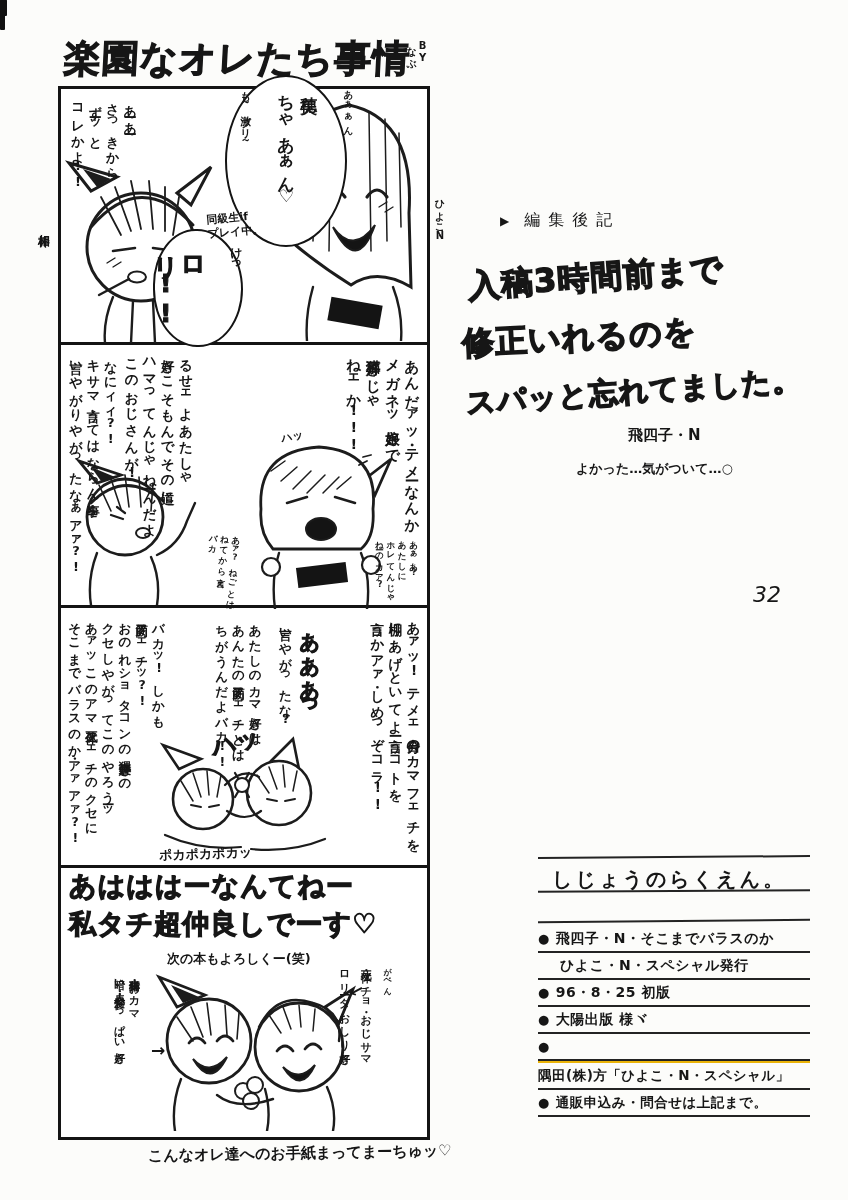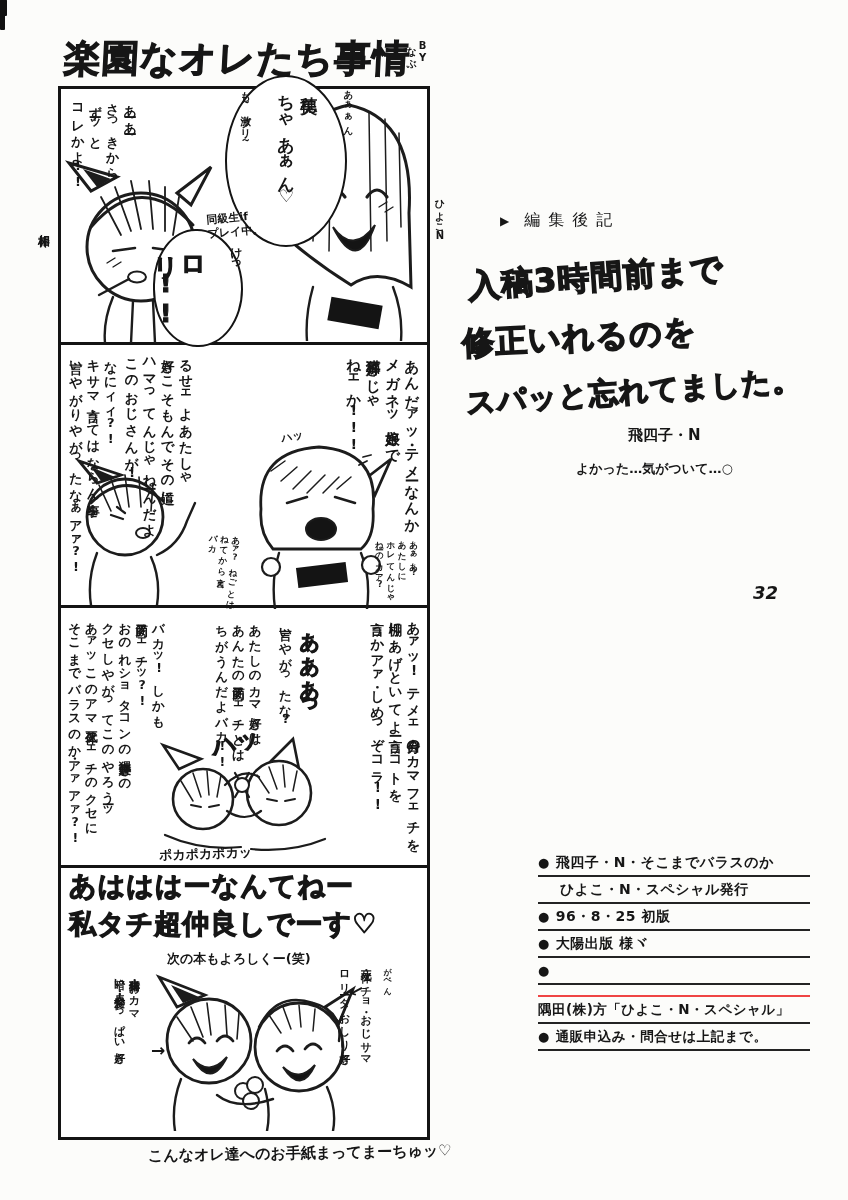--- a/index.html
+++ b/index.html
@@ -239,43 +239,49 @@
   <div class="abs" style="left:500px;top:210px;font-weight:normal">
     <span style="font-size:12px;margin-right:10px">▶</span>
     <span style="font-size:16px;letter-spacing:8px">編集後記</span>
   </div>
   <div class="abs bigline" style="left:468px;top:256px;transform:rotate(-4deg)">入稿3時間前まで</div>
   <div class="abs bigline" style="left:462px;top:316px;transform:rotate(-3deg)">修正いれるのを</div>
   <div class="abs bigline" style="left:466px;top:372px;font-size:29px;transform:rotate(-4deg)">スパッと忘れてました。</div>
   <div class="abs h" style="left:628px;top:426px;font-size:15px">飛四子・N</div>
   <div class="abs h" style="left:576px;top:460px;font-size:13px">よかった…気がついて…○</div>
 
-  <div class="abs" style="left:753px;top:582px;font-size:18px;font-weight:bold;font-style:italic">32</div>
+  <div class="abs" style="left:753px;top:582px;font-size:22px;font-weight:normal;font-style:italic">32</div>
 
   <div class="abs" style="left:538px;top:850px;width:272px">
+    <div style="position:relative;height:76px">
+      <div class="rule" style="top:6px;transform:rotate(-0.4deg)"></div>
+      <div class="rule" style="top:40px;transform:rotate(-0.3deg)"></div>
+      <div class="rule" style="top:70px;transform:rotate(-0.5deg)"></div>
+      <div class="abs" style="left:14px;top:16px;font-size:20px;font-weight:bold;letter-spacing:3px;background:transparent">しじょうのらくえん。</div>
+    </div>
     <div class="colrow">
       <span class="bullet">●</span>
       <span>飛四子・N・そこまでバラスのか</span>
     </div>
     <div class="colrow" style="padding-left:22px">
       <span>ひよこ・N・スペシャル発行</span>
     </div>
     <div class="colrow">
       <span class="bullet">●</span>
       <span>96・8・25 初版</span>
     </div>
     <div class="colrow">
       <span class="bullet">●</span>
       <span>大陽出版 様ヾ</span>
     </div>
     <div class="colrow">
       <span class="bullet">●</span>
       <span></span>
     </div>
-    <div style="margin-top:10px;border-top:2px solid #ef4444">
+    <div style="border-top:2px solid #eab308">
       <div class="colrow" style="font-size:13.5px">
         <span>隅田(株)方「ひよこ・N・スペシャル」</span>
       </div>
       <div class="colrow" style="font-size:13.5px">
         <span class="bullet">●</span>
         <span>通販申込み・問合せは上記まで。</span>
       </div>
     </div>
   </div>
 

